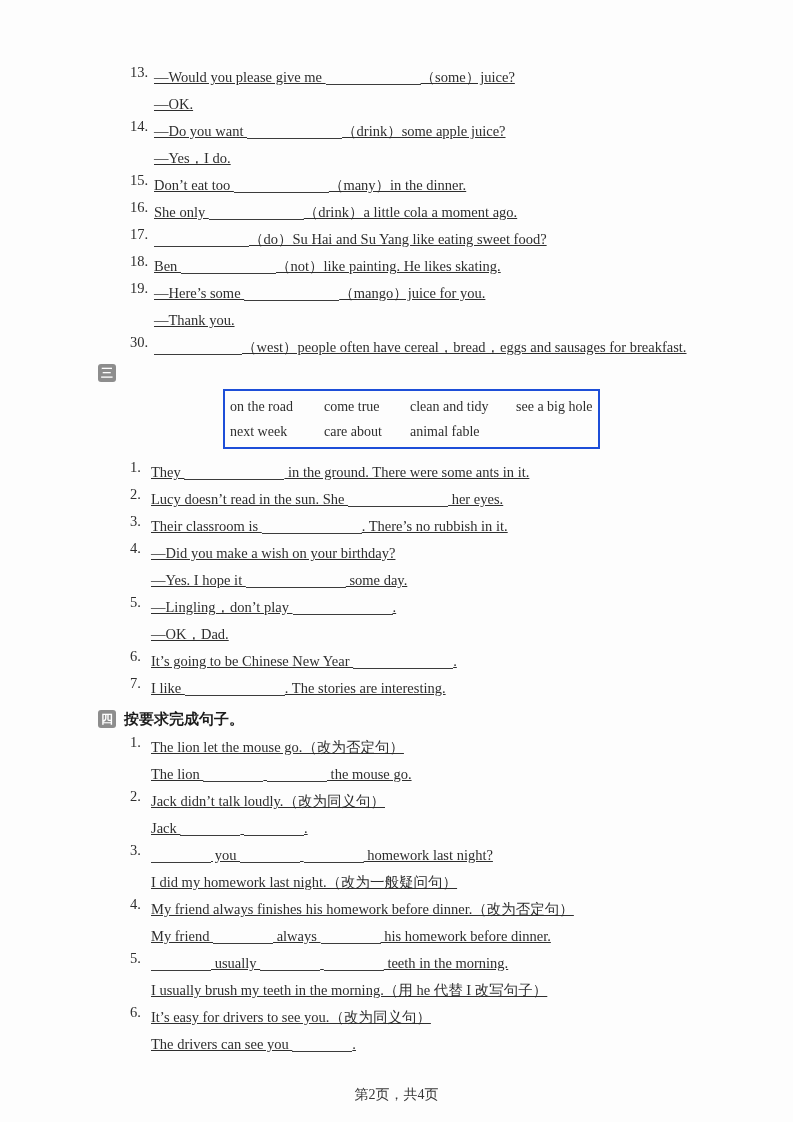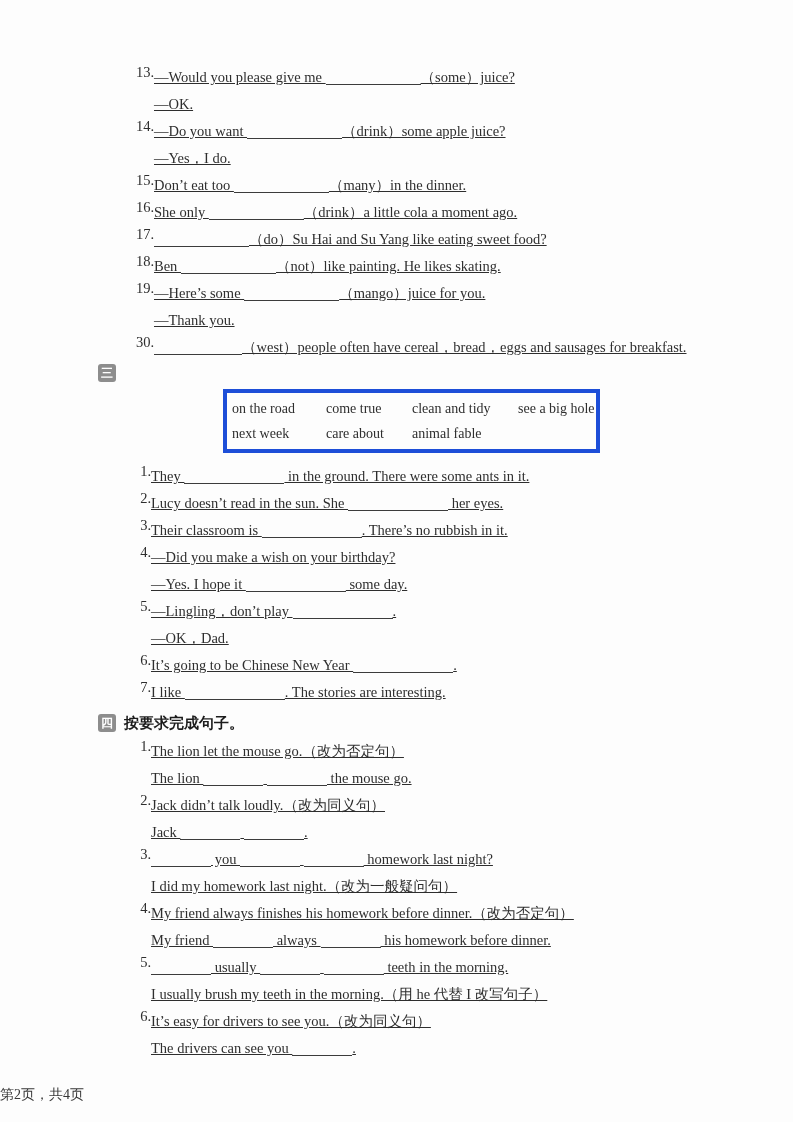--- a/index.html
+++ b/index.html
@@ -9,21 +9,21 @@
     background:#fdfdfd;
     box-sizing:border-box;
     padding-top:64px;
     overflow:hidden;
     font-family:"Liberation Serif", serif;
     font-size:14.5px;
     color:#2e2e2e;
   }
   .items{margin-left:130px;margin-right:12px;}
   .item{display:flex;}
-  .item-num{flex:none;width:24px;text-align:right;}
+  .item-num{flex:none;width:24px;}
   .s3 .item-num,.s4 .item-num{width:21px;}
   .item-body{flex:1;min-width:0;}
   .line{line-height:27px;white-space:pre-wrap;text-decoration:underline;}
   .blank{
     display:inline-block;
     border-bottom:1px solid #3c3c3c;
     height:14px;
     vertical-align:-3px;
   }
   .section-header{
@@ -35,33 +35,33 @@
   }
   .marker{
     flex:none;width:18px;height:18px;
     background:#8d8d8d;border-radius:3px;
     color:#ffffff;font-size:12px;line-height:18px;
     text-align:center;font-weight:bold;
   }
   .bank{
     margin:7px 0 10px 223px;
     width:377px;
-    border:4px solid #1d4ed8;
+    border:2px solid #1d4ed8;
     box-sizing:border-box;
     padding:3px 0 3px 5px;
   }
   .bank-row{
     display:grid;
     grid-template-columns:94px 86px 106px 1fr;
     line-height:25px;
     font-size:14px;
   }
   .footer{
     position:absolute;left:0;right:0;top:1086px;
-    text-align:left;font-size:14px;color:#363636;
+    text-align:center;font-size:14px;color:#363636;
     font-family:"Liberation Serif", serif;
   }
 </style>
 </head>
 <body>
 
 <div class="page">
 
   <div class="items s2">
       <div class="item">

